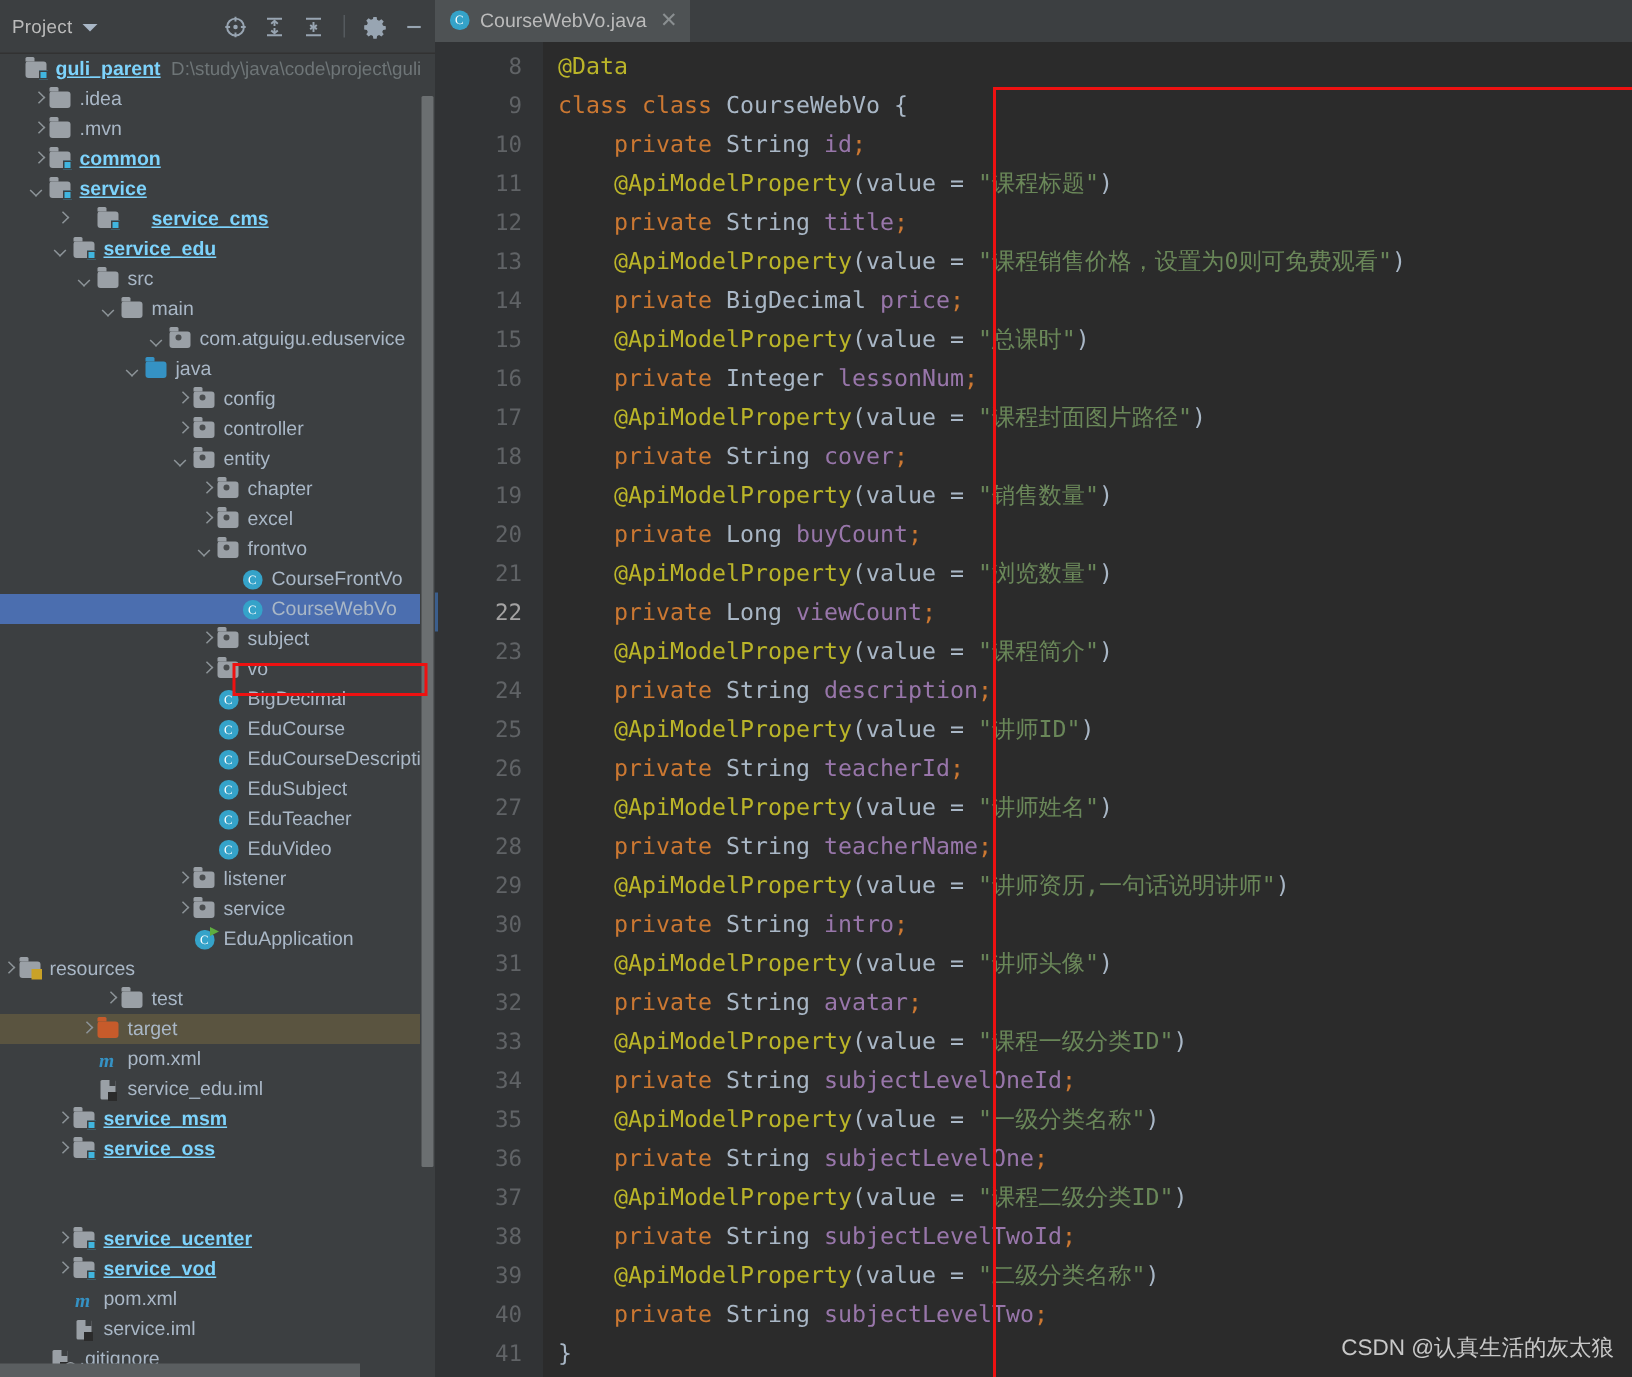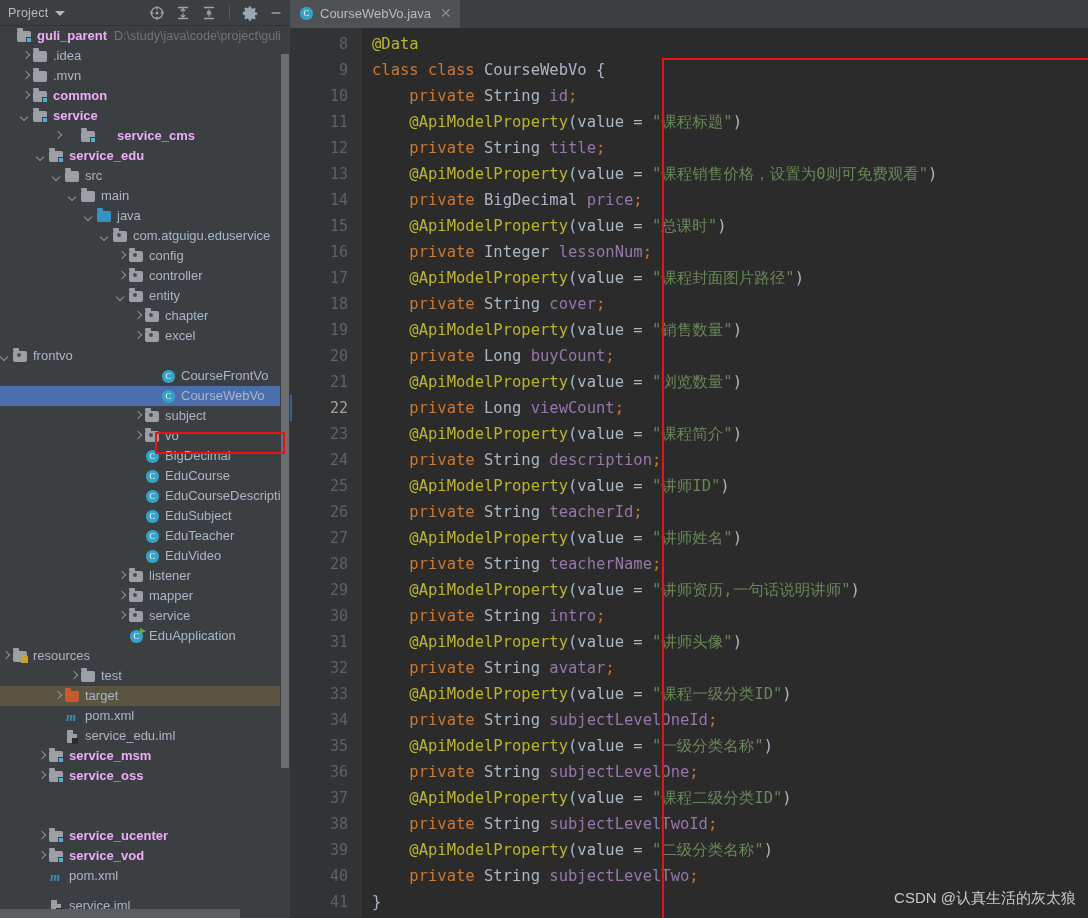--- a/index.html
+++ b/index.html
@@ -13,21 +13,21 @@
 
   
   .project-panel {
     width: 290px; height: 918px;
     background: #3c3f41;
     display: flex; flex-direction: column;
     position: relative;
     flex: 0 0 290px;
   }
   .panel-header {
-    height: 26px; background: #3c3f41;
+    height: 36px; background: #3c3f41;
     display: flex; align-items: center;
     padding: 0 6px 0 8px;
     border-bottom: 1px solid #323232;
   }
   .panel-title {
     color: #bbbbbb; font-size: 12.5px; letter-spacing: .2px;
   }
   .caret-down {
     width: 0; height: 0; margin-left: 7px; margin-top: 2px;
     border-left: 5px solid transparent;
@@ -61,21 +61,21 @@
     left: 3px; top: 1.5px; width: 5px; height: 5px;
     border-width: 1.4px 1.4px 0 0; transform: rotate(45deg);
   }
   .arrow.down::before {
     left: 1px; top: 3px; width: 5px; height: 5px;
     border-width: 1.4px 1.4px 0 0; transform: rotate(135deg);
   }
   .arrow.none::before { content: none; }
   .ico { width: 15px; height: 15px; flex: 0 0 15px; margin-right: 5px; position: relative; }
   .label { font-size: 13px; line-height: 16px; }
-  .label.bold { font-weight: bold; color: #f0abfc; }
+  .label.bold { font-weight: bold; color: #7dd3fc; text-decoration: underline; }
   .path-hint { color: #6e7577; font-size: 12.5px; margin-left: 7px; }
 
   
   .fold { position: absolute; left: 0; top: 2px; width: 14px; height: 11px;
           background: #9aa0a6; border-radius: 1.5px 2px 2px 2px; }
   .fold::before { content: ""; position: absolute; left: 0; top: -2.5px;
           width: 6px; height: 3px; background: #9aa0a6; border-radius: 1px 1px 0 0; }
   .fold.blue { background: #3592c4; }
   .fold.blue::before { background: #3592c4; }
   .fold.orange { background: #c75b2b; }
@@ -252,21 +252,21 @@
             <span class="label bold">common</span>
           </div>
           <div class="row" style="padding-left: 20px;">
             <span class="arrow down"></span>
             <span class="ico">
               <span class="fold"></span>
               <span class="badge-sq" style="right:0;bottom:1px"></span>
             </span>
             <span class="label bold">service</span>
           </div>
-          <div class="row" style="padding-left: 52px; gap: 16px;">
+          <div class="row" style="padding-left: 36px; gap: 16px;">
             <span class="arrow right"></span>
             <span class="ico">
               <span class="fold"></span>
               <span class="badge-sq" style="right:0;bottom:1px"></span>
             </span>
             <span class="label bold">service_cms</span>
           </div>
           <div class="row" style="padding-left: 36px;">
             <span class="arrow down"></span>
             <span class="ico">
@@ -282,35 +282,35 @@
             </span>
             <span class="label">src</span>
           </div>
           <div class="row" style="padding-left: 68px;">
             <span class="arrow down"></span>
             <span class="ico">
               <span class="fold"></span>
             </span>
             <span class="label">main</span>
           </div>
+          <div class="row" style="padding-left: 100px;">
+            <span class="arrow down"></span>
+            <span class="ico">
+              <span class="fold"></span>
+              <span class="pkg-dot"></span>
+            </span>
+            <span class="label">com.atguigu.eduservice</span>
+          </div>
           <div class="row" style="padding-left: 84px;">
             <span class="arrow down"></span>
             <span class="ico">
               <span class="fold blue"></span>
             </span>
             <span class="label">java</span>
           </div>
-          <div class="row" style="padding-left: 100px;">
-            <span class="arrow down"></span>
-            <span class="ico">
-              <span class="fold"></span>
-              <span class="pkg-dot"></span>
-            </span>
-            <span class="label">com.atguigu.eduservice</span>
-          </div>
           <div class="row" style="padding-left: 116px;">
             <span class="arrow right"></span>
             <span class="ico">
               <span class="fold"></span>
               <span class="pkg-dot"></span>
             </span>
             <span class="label">config</span>
           </div>
           <div class="row" style="padding-left: 116px;">
             <span class="arrow right"></span>
@@ -337,21 +337,21 @@
             <span class="label">chapter</span>
           </div>
           <div class="row" style="padding-left: 132px;">
             <span class="arrow right"></span>
             <span class="ico">
               <span class="fold"></span>
               <span class="pkg-dot"></span>
             </span>
             <span class="label">excel</span>
           </div>
-          <div class="row" style=" align-items: center;">
+          <div class="row" style="padding-left: 132px; align-items: center;">
             <span class="arrow down"></span>
             <span class="ico">
               <span class="fold"></span>
               <span class="pkg-dot"></span>
             </span>
             <span class="label">frontvo</span>
           </div>
           <div class="row" style="padding-left: 148px;">
             <span class="arrow none"></span>
             <span class="ico">
@@ -424,28 +424,20 @@
             </span>
             <span class="label">EduVideo</span>
           </div>
           <div class="row" style="padding-left: 116px;">
             <span class="arrow right"></span>
             <span class="ico">
               <span class="fold"></span>
               <span class="pkg-dot"></span>
             </span>
             <span class="label">listener</span>
-          </div>
-          <div class="row" style="padding-left: 116px;">
-            <span class="arrow right"></span>
-            <span class="ico">
-              <span class="fold"></span>
-              <span class="pkg-dot"></span>
-            </span>
-            <span class="label">mapper</span>
           </div>
           <div class="row" style="padding-left: 116px;">
             <span class="arrow right"></span>
             <span class="ico">
               <span class="fold"></span>
               <span class="pkg-dot"></span>
             </span>
             <span class="label">service</span>
           </div>
           <div class="row" style="padding-left: 116px;">
@@ -526,21 +518,21 @@
             </span>
             <span class="label bold">service_vod</span>
           </div>
           <div class="row" style="padding-left: 36px;">
             <span class="arrow none"></span>
             <span class="ico">
               <span class="mico">m</span>
             </span>
             <span class="label">pom.xml</span>
           </div>
-          <div class="row" style="padding-left: 36px; margin-top: 10px;">
+          <div class="row" style="padding-left: 36px;">
             <span class="arrow none"></span>
             <span class="ico">
               <span class="file-ico">
                 <span class="corner"></span>
               </span>
             </span>
             <span class="label">service.iml</span>
           </div>
           <div class="row" style="padding-left: 20px;">
             <span class="arrow none"></span>

